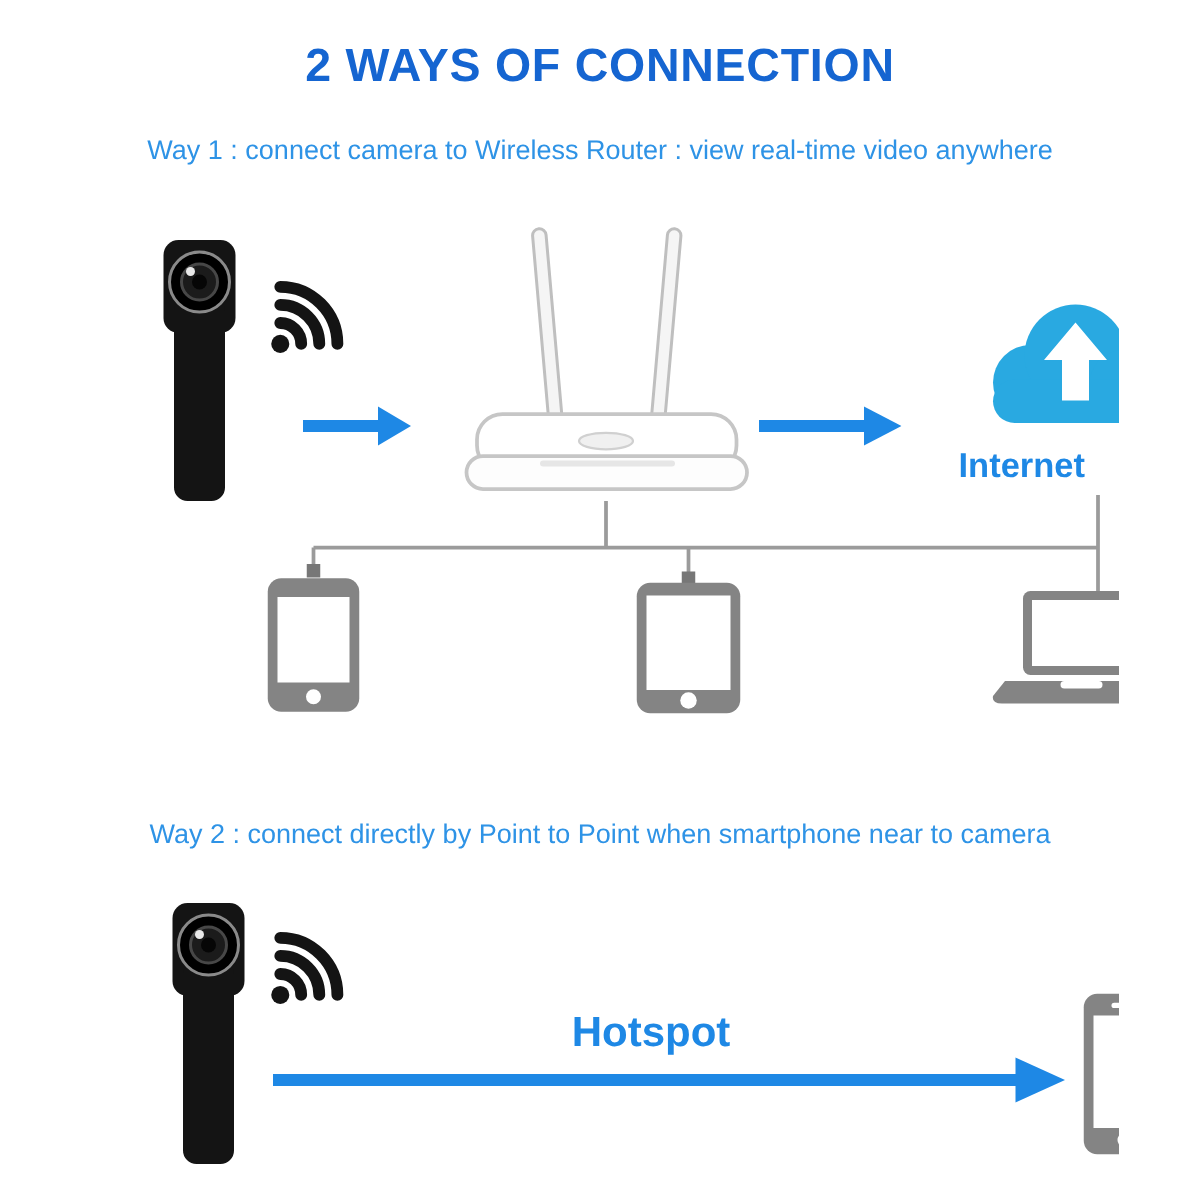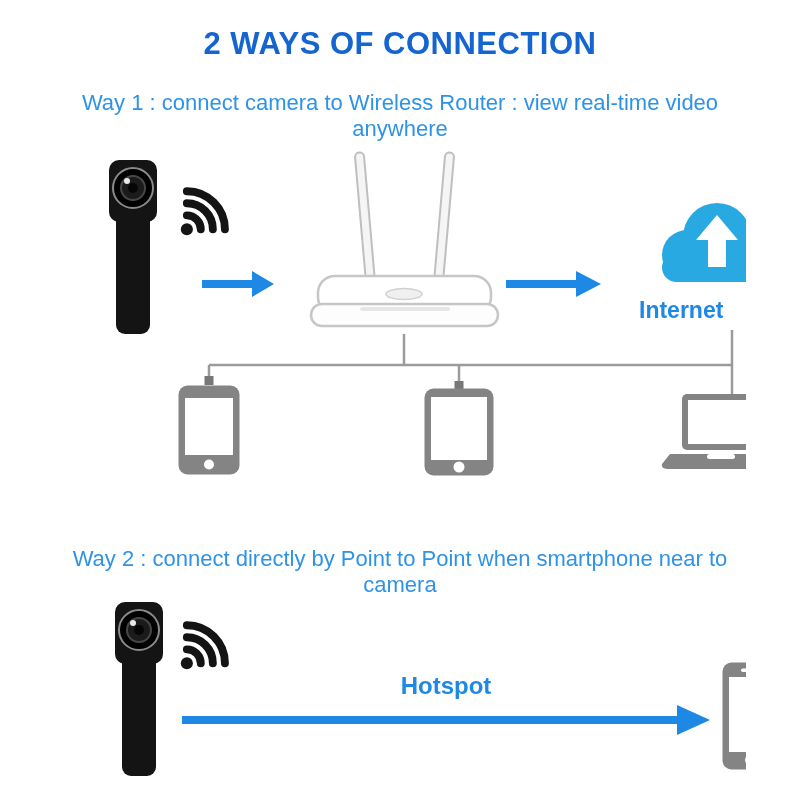--- a/index.html
+++ b/index.html
@@ -19,21 +19,21 @@
   }
   .abs{position:absolute;}
   svg{display:block;width:100%;height:100%;}
 
   .title{
     position:absolute;top:26px;left:0;width:100%;margin:0;text-align:center;
     font-size:31px;font-weight:bold;letter-spacing:.5px;color:var(--title-blue);
   }
   .way-heading{
     position:absolute;left:0;width:100%;margin:0;text-align:center;
-    font-size:22px;color:var(--text-blue);
+    font-size:18px;color:var(--text-blue);
   }
   .way1-heading{top:90px;}
   .way2-heading{top:546px;}
 
   .camera1{left:52px;top:158px;width:54px;height:178px;}
   .camera2{left:58px;top:600px;width:54px;height:178px;}
   .wifi1{left:118px;top:168px;width:78px;height:78px;}
   .wifi2{left:118px;top:602px;width:78px;height:78px;}
   .arrow1{left:148px;top:270px;width:72px;height:28px;}
   .arrow2{left:452px;top:270px;width:95px;height:28px;}
@@ -42,22 +42,22 @@
   .internet-label{
     position:absolute;top:297px;left:585px;width:155px;text-align:left;
     font-size:23px;font-weight:bold;color:var(--accent-blue);
   }
   .lines{left:0;top:0;width:800px;height:800px;pointer-events:none;}
   .phone1{left:122px;top:383px;width:66px;height:94px;}
   .tablet{left:368px;top:386px;width:74px;height:92px;}
   .laptop{left:606px;top:392px;width:120px;height:82px;}
 
   .hotspot-label{
-    position:absolute;top:672px;left:312px;width:160px;text-align:center;
-    font-size:24px;font-weight:bold;color:var(--accent-blue);
+    position:absolute;top:672px;left:300px;width:160px;text-align:center;
+    font-size:28px;font-weight:bold;color:var(--accent-blue);
   }
   .arrow3{left:128px;top:702px;width:528px;height:36px;}
   .phone2{left:666px;top:660px;width:60px;height:112px;}
 </style>
 </head>
 <body>
 
 <div class="canvas">
 
   <h1 class="title">2 WAYS OF CONNECTION</h1>

